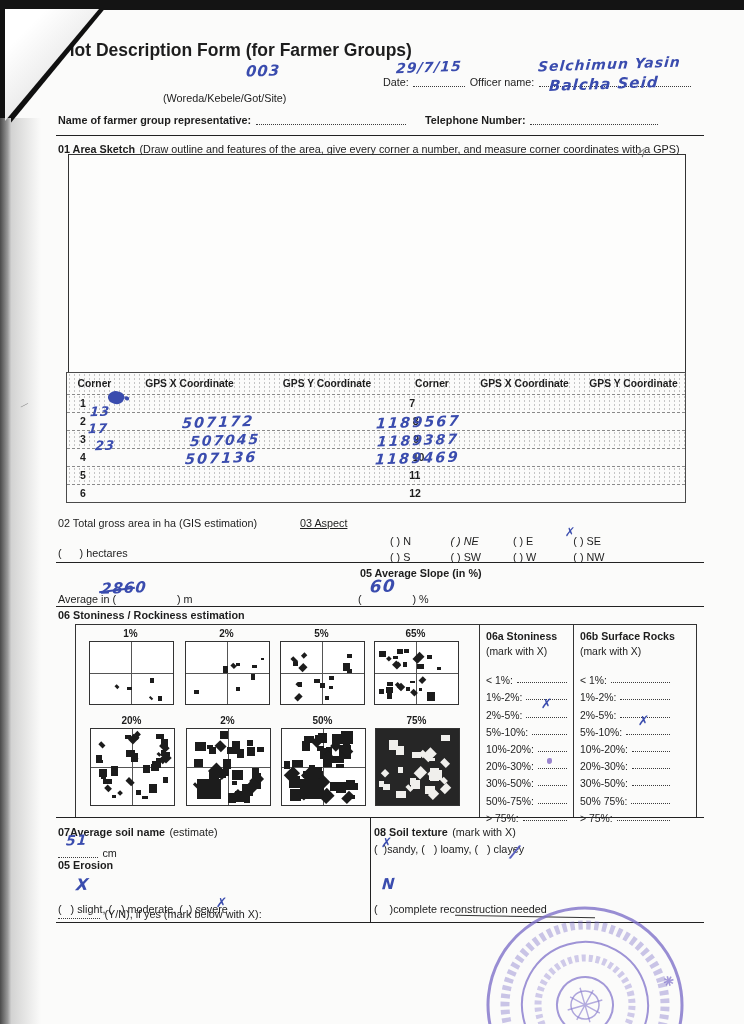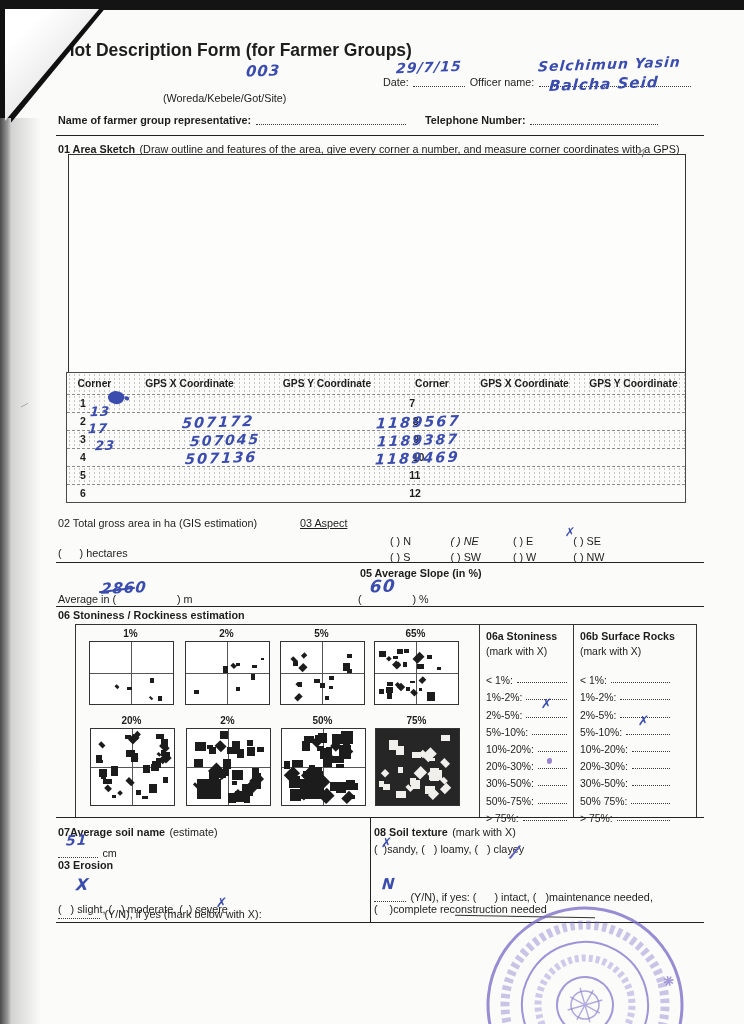--- a/index.html
+++ b/index.html
@@ -557,31 +557,27 @@
       <span class="dl" style="width:40px;"></span>
       <span class="lbl">cm</span>
     </div>
 
     <div class="abs" style="left:318px; top:4px;">
       <span class="lblb">08 Soil texture</span>
       <span class="lbl">(mark with X)</span>
     </div>
     <div class="abs lbl pre" style="left:318px; top:25px;">(  )sandy, (   ) loamy, (   ) clayey</div>
 
-    <div class="abs lblb" style="left:2px; top:41px;">03 Erosion</div>
+    <div class="abs lblb" style="left:2px; top:41px;">05 Erosion</div>
     <div class="abs" style="left:2px; top:69px;margin-top:17px;">
       <span class="dl" style="width:42px;"></span>
       <span class="lbl pre">(Y/N), if yes (mark below with X):</span>
     </div>
     <div class="abs lbl pre" style="left:2px; top:85px;">(   ) slight, (   ) moderate, (  ) severe</div>
 
-    <div class="abs" style="left:318px; top:69px;">
-      <span class="dl" style="width:32px;"></span>
-      <span class="lbl pre">(Y/N), if yes: (      ) intact, (   )maintenance needed,</span>
-    </div>
     <div class="abs lbl pre" style="left:318px; top:85px;">(    )complete reconstruction needed</div>
   </div>
 
   <span class="hw" style="left:66px; top:833px; font-size:14px;">51</span>
   <span class="hw" style="left:381px; top:836px; font-size:13px;">✗</span>
   <span class="hw" style="left:76px; top:877px; font-size:16px;">X</span>
   <span class="hw" style="left:216px; top:896px; font-size:13px;">✗</span>
   <span class="hw" style="left:382px; top:877px; font-size:15px;">N</span>
   <span class="hw" style="left:512px; top:843px; font-size:18px; transform:rotate(12deg); color:#5a60c0;">∕</span>
   <div class="uline" style="left:455px; top:916px; width:140px; transform:rotate(1deg);"></div>

